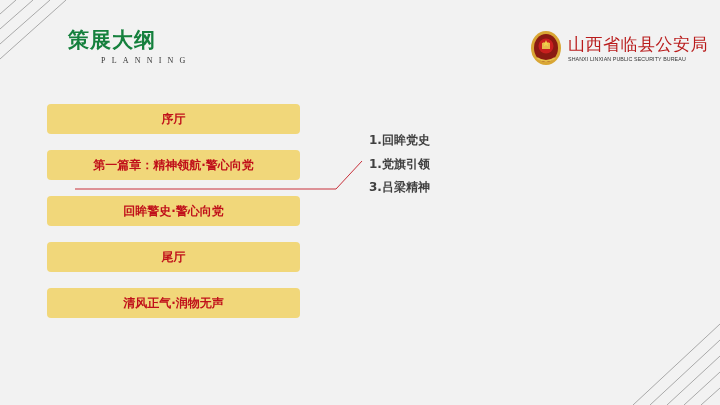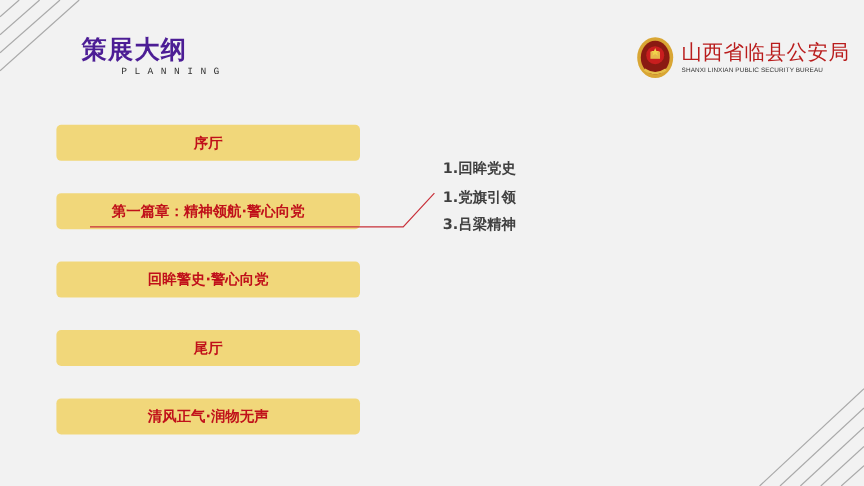--- a/index.html
+++ b/index.html
@@ -4,35 +4,35 @@
 <style>
   html, body { margin: 0; padding: 0; }
   body {
     width: 720px; height: 405px; overflow: hidden; position: relative;
     background: #f2f2f2;
     font-family: "DejaVu Sans", sans-serif;
   }
   .deco { position: absolute; left: 0; top: 0; }
   .title-block { position: absolute; left: 68px; top: 30px; }
   .title-cn {
-    font-size: 21px; font-weight: bold; color: #4c1d95; letter-spacing: 1px;
-    line-height: 24px; font-family: Liberation Sans, sans-serif;
+    font-size: 21px; font-weight: bold; color: #15803d; letter-spacing: 1px;
+    line-height: 24px; font-family: Liberation Mono, monospace;
   }
   .title-en {
     font-size: 8px; color: #333; letter-spacing: 6.2px; margin-top: 2px;
-    font-family: Liberation Mono, monospace;
+    font-family: Liberation Serif, serif;
     padding-left: 33px;
   }
   .brand { position: absolute; left: 530px; top: 30px; display: flex; align-items: center; }
   .emblem { width: 32px; height: 36px; margin-right: 6px; }
   .brand-text .cn { font-size: 17px; color: #b91c1c; letter-spacing: 0.5px; line-height: 20px; }
   .brand-text .en { font-size: 5.3px; color: #333; font-family: "Liberation Sans", sans-serif; letter-spacing: 0.1px; margin-top: 2px; }
   .menu { position: absolute; left: 47px; top: 104px; width: 253px; }
   .menu-item {
-    height: 30px; background: #f1d77a; border-radius: 4px; margin-bottom: 27px;
+    height: 30px; background: #f1d77a; border-radius: 4px; margin-bottom: 16px;
     display: flex; align-items: center; justify-content: center;
     color: #c0101a; font-weight: bold; font-size: 12px; cursor: pointer;
   }
   .connector { position: absolute; left: 0; top: 0; }
   .sub-list { position: absolute; left: 369px; top: 129px; }
   .sub-item { color: #404040; font-weight: bold; font-size: 12px; line-height: 23.5px; cursor: pointer; }
 </style>
 </head>
 <body>
 

